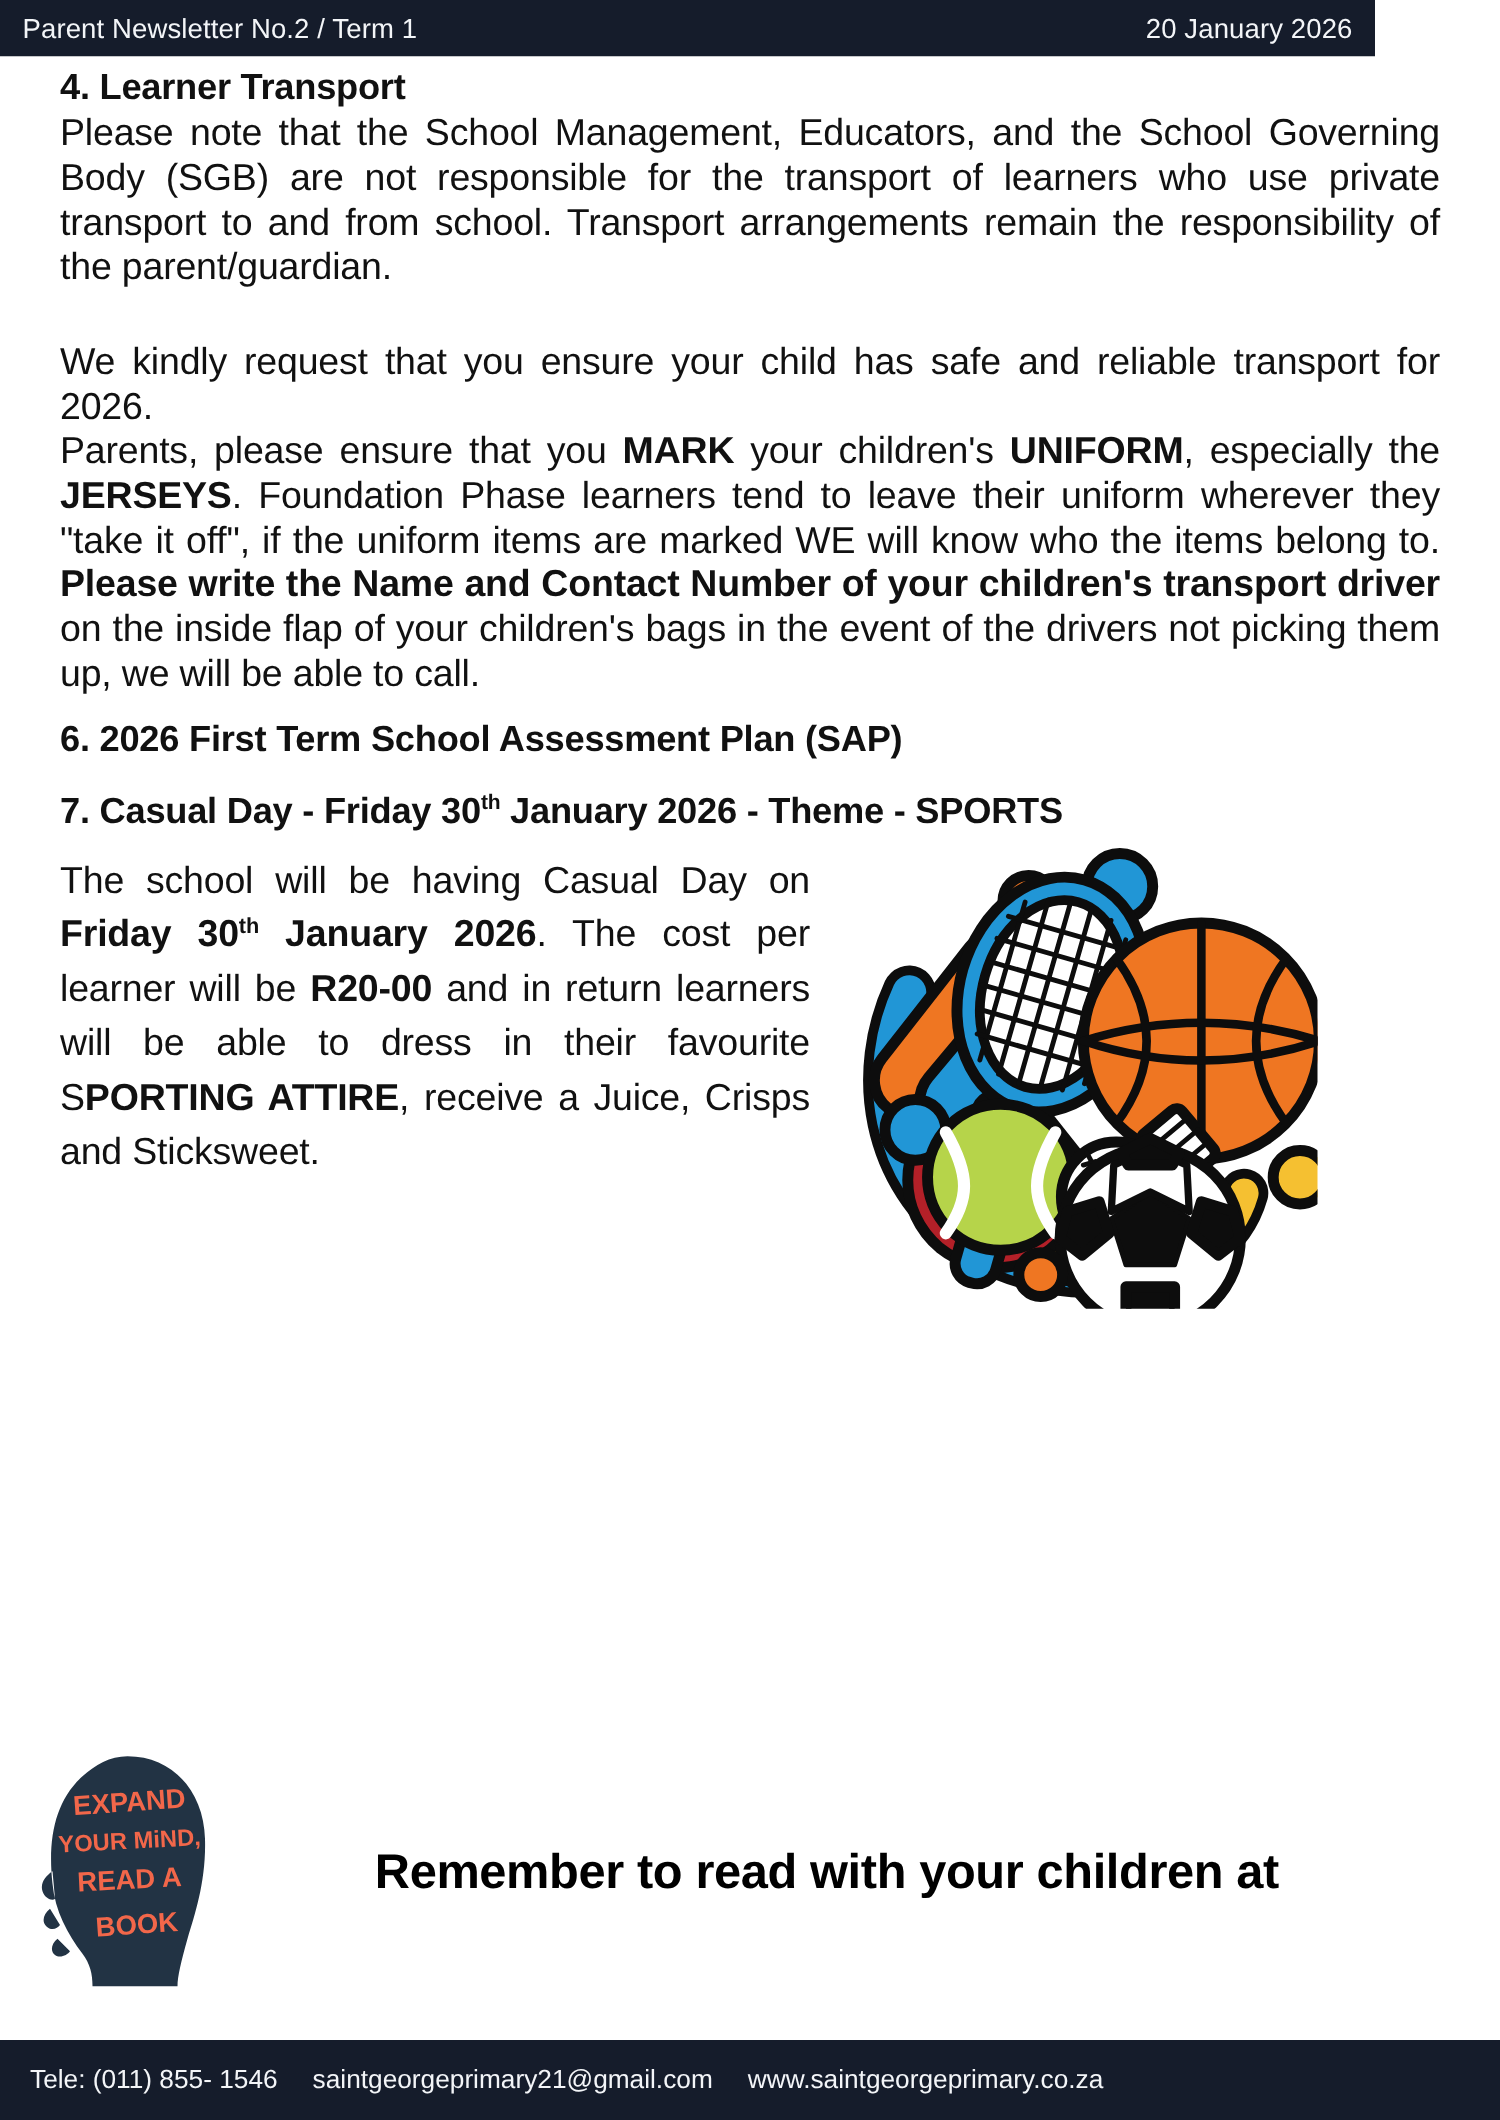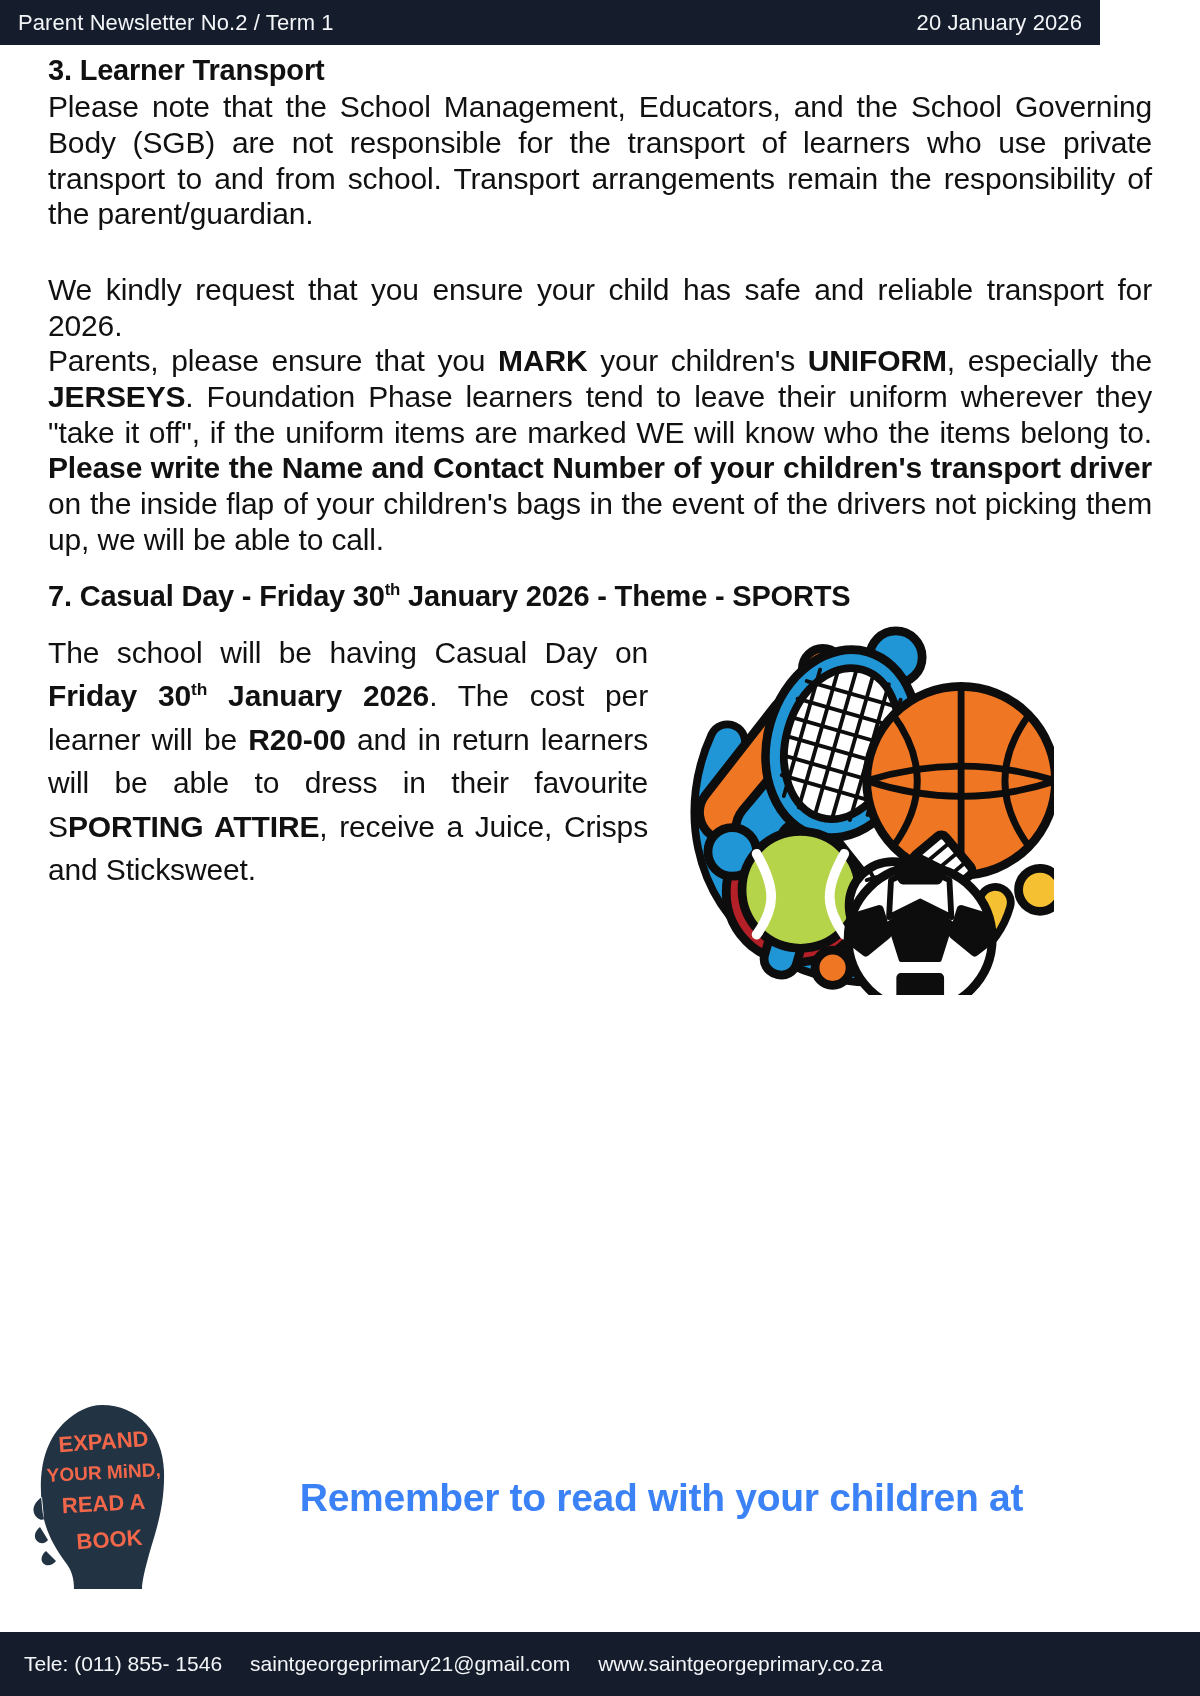--- a/index.html
+++ b/index.html
@@ -123,45 +123,46 @@
   .head-icon {
     flex: 0 0 145px;
     width: 145px;
     height: 195px;
     position: relative;
   }
   .head-icon svg { display: block; width: 100%; height: 100%; }
   .read-text {
     flex: 1;
     text-align: center;
-    color: #3b82f6;
+    color: #000000;
     font-size: 39px;
     font-weight: 700;
     line-height: 1.28;
     padding-right: 40px;
     padding-left: 10px;
     letter-spacing: -0.3px;
   }
 </style>
 </head>
 <body>
 
 <div class="topbar">
   <span class="tb-left">Parent Newsletter No.2 / Term 1</span>
   <span class="tb-right">20 January 2026</span>
 </div>
 
 <div class="page">
 
-  <h2 class="sec">3. Learner Transport</h2>
+  <h2 class="sec">4. Learner Transport</h2>
   <p class="body">Please note that the School Management, Educators, and the School Governing Body (SGB) are not responsible for the transport of learners who use private transport to and from school. Transport arrangements remain the responsibility of the parent/guardian.</p>
   <p class="body gap">We kindly request that you ensure your child has safe and reliable transport for 2026.</p>
 
   <p class="body"><span>Parents, please ensure that you </span><b>MARK</b><span> your children's </span><b>UNIFORM</b><span>, especially the </span><b>JERSEYS</b><span>. Foundation Phase learners tend to leave their uniform wherever they "take it off", if the uniform items are marked WE will know who the items belong to. </span><b>Please write the Name and Contact Number of your children's transport driver</b><span> on the inside flap of your children's bags in the event of the drivers not picking them up, we will be able to call.</span></p>
 
+  <h2 class="sec" style="margin-top:18px">6. 2026 First Term School Assessment Plan (SAP)</h2>
 
   <h2 class="sec" style="margin-top:22px"><span>7. Casual Day - Friday 30</span><sup>th</sup><span> January 2026 - Theme - SPORTS</span></h2>
 
   <div class="casual-wrap">
     <div class="casual-text"><span>The school will be having Casual Day on </span><b>Friday 30</b><b><sup>th</sup></b><b> January 2026</b><span>. The cost per learner will be </span><b>R20-00</b><span> and in return learners will be able to dress in their favourite </span><span>S</span><b>PORTING ATTIRE</b><span>, receive a Juice, Crisps and Sticksweet.</span></div>
 
     <div class="sports-img">
       <svg viewBox="0 0 400 380" xmlns="http://www.w3.org/2000/svg">
         <g stroke="#0d0d0d" stroke-width="9" stroke-linejoin="round" stroke-linecap="round">
 

